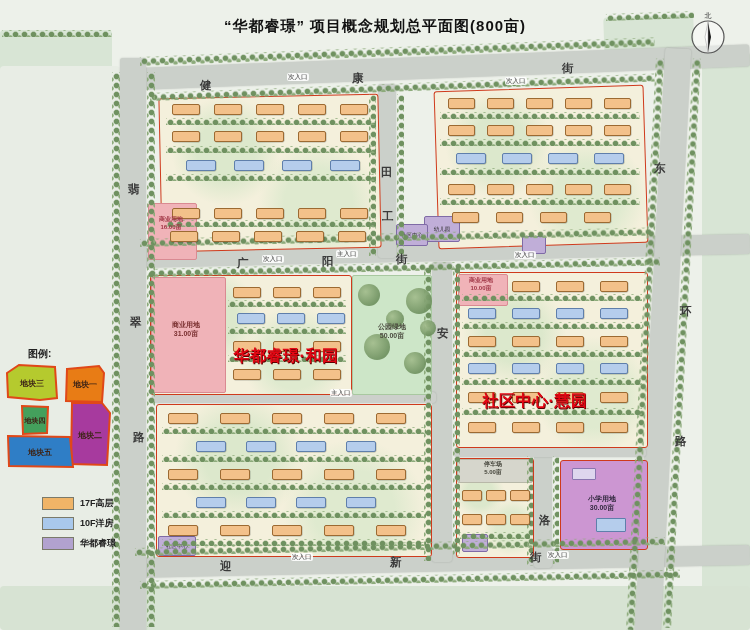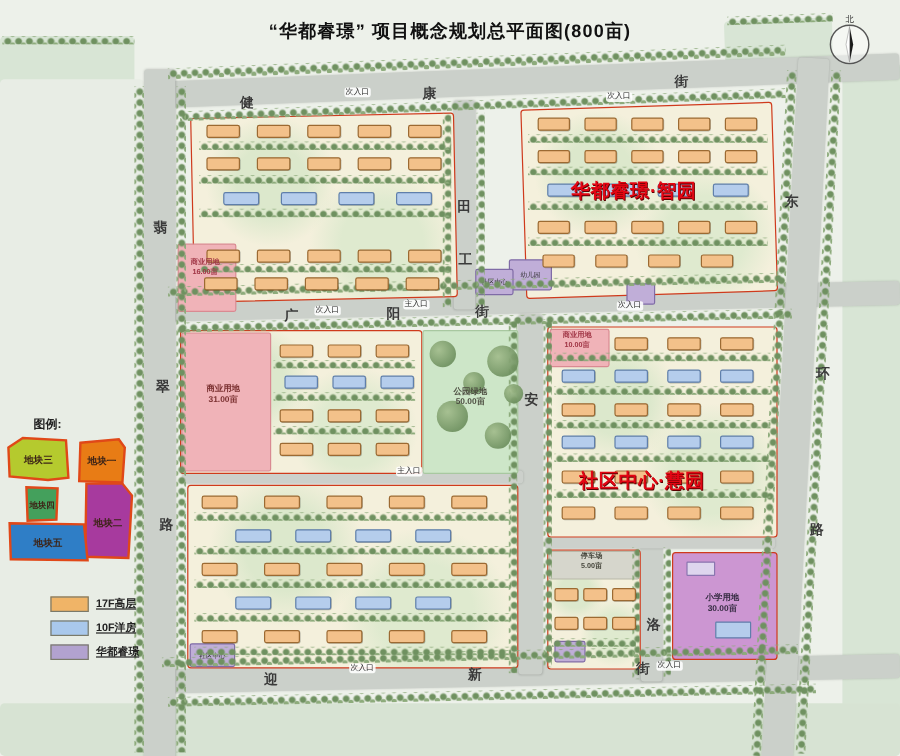--- a/index.html
+++ b/index.html
@@ -48,21 +48,21 @@
   .lu.c-park{font-size:7px;color:#4c4c40;font-weight:bold;}
   .lu.c-sm{font-size:6px;color:#a03545;font-weight:bold;}
   .lu.c-parking{font-size:6px;color:#44443a;font-weight:bold;}
   .lu.c-school{font-size:7px;color:#332a40;font-weight:bold;}
   .tinylbl{font-size:5.5px;color:#2e2e2e;white-space:nowrap;}
   
   .legend-title{position:absolute;left:28px;top:347px;font-size:10px;font-weight:bold;color:#222;z-index:10;}
   .ltype{position:absolute;display:flex;align-items:center;z-index:10;}
   .ltype .sw{width:30px;height:11px;border:1px solid #7a7a6a;margin-right:6px;}
   .sw.t17{background:#f0b467;} .sw.t10{background:#a9c8ec;} .sw.tps{background:#b2a2cf;}
-  .ltype .lb{font-size:9px;font-weight:bold;color:#222;white-space:nowrap;text-decoration:underline;}
+  .ltype .lb{font-size:9px;font-weight:bold;color:#222;white-space:nowrap;}
   svg{position:absolute;z-index:10;overflow:visible;}
 </style>
 </head>
 <body>
 
 <div id="canvas">
 
   <div class="per" style="left:0;top:30px;width:112px;height:42px;"></div>
   <div class="per" style="left:604px;top:16px;width:90px;height:46px;transform:rotate(-2deg);"></div>
   <div class="per" style="left:0;top:66px;width:120px;height:564px;background:#e8ede5;"></div>
@@ -125,21 +125,21 @@
   </div>
   <div class="lu c-parking" style="left:493px;top:461px;">
     <span>停车场</span>
     <span>5.00亩</span>
   </div>
   <div class="lu c-school" style="left:602px;top:494px;">
     <span>小学用地</span>
     <span>30.00亩</span>
   </div>
 
-  <div class="district" style="left:528px;top:149px;">华都睿璟·智园</div>
+  <div class="district" style="left:286px;top:346px;">华都睿璟·和园</div>
   <div class="district" style="left:535px;top:391px;">社区中心·慧园</div>
 
   <span class="char" style="left:200px;top:78px;">健</span>
   <span class="char" style="left:352px;top:71px;">康</span>
   <span class="char" style="left:562px;top:61px;">街</span>
   <span class="char" style="left:237px;top:256px;">广</span>
   <span class="char" style="left:322px;top:254px;">阳</span>
   <span class="char" style="left:396px;top:252px;">街</span>
   <span class="char" style="left:220px;top:559px;">迎</span>
   <span class="char" style="left:390px;top:555px;">新</span>

